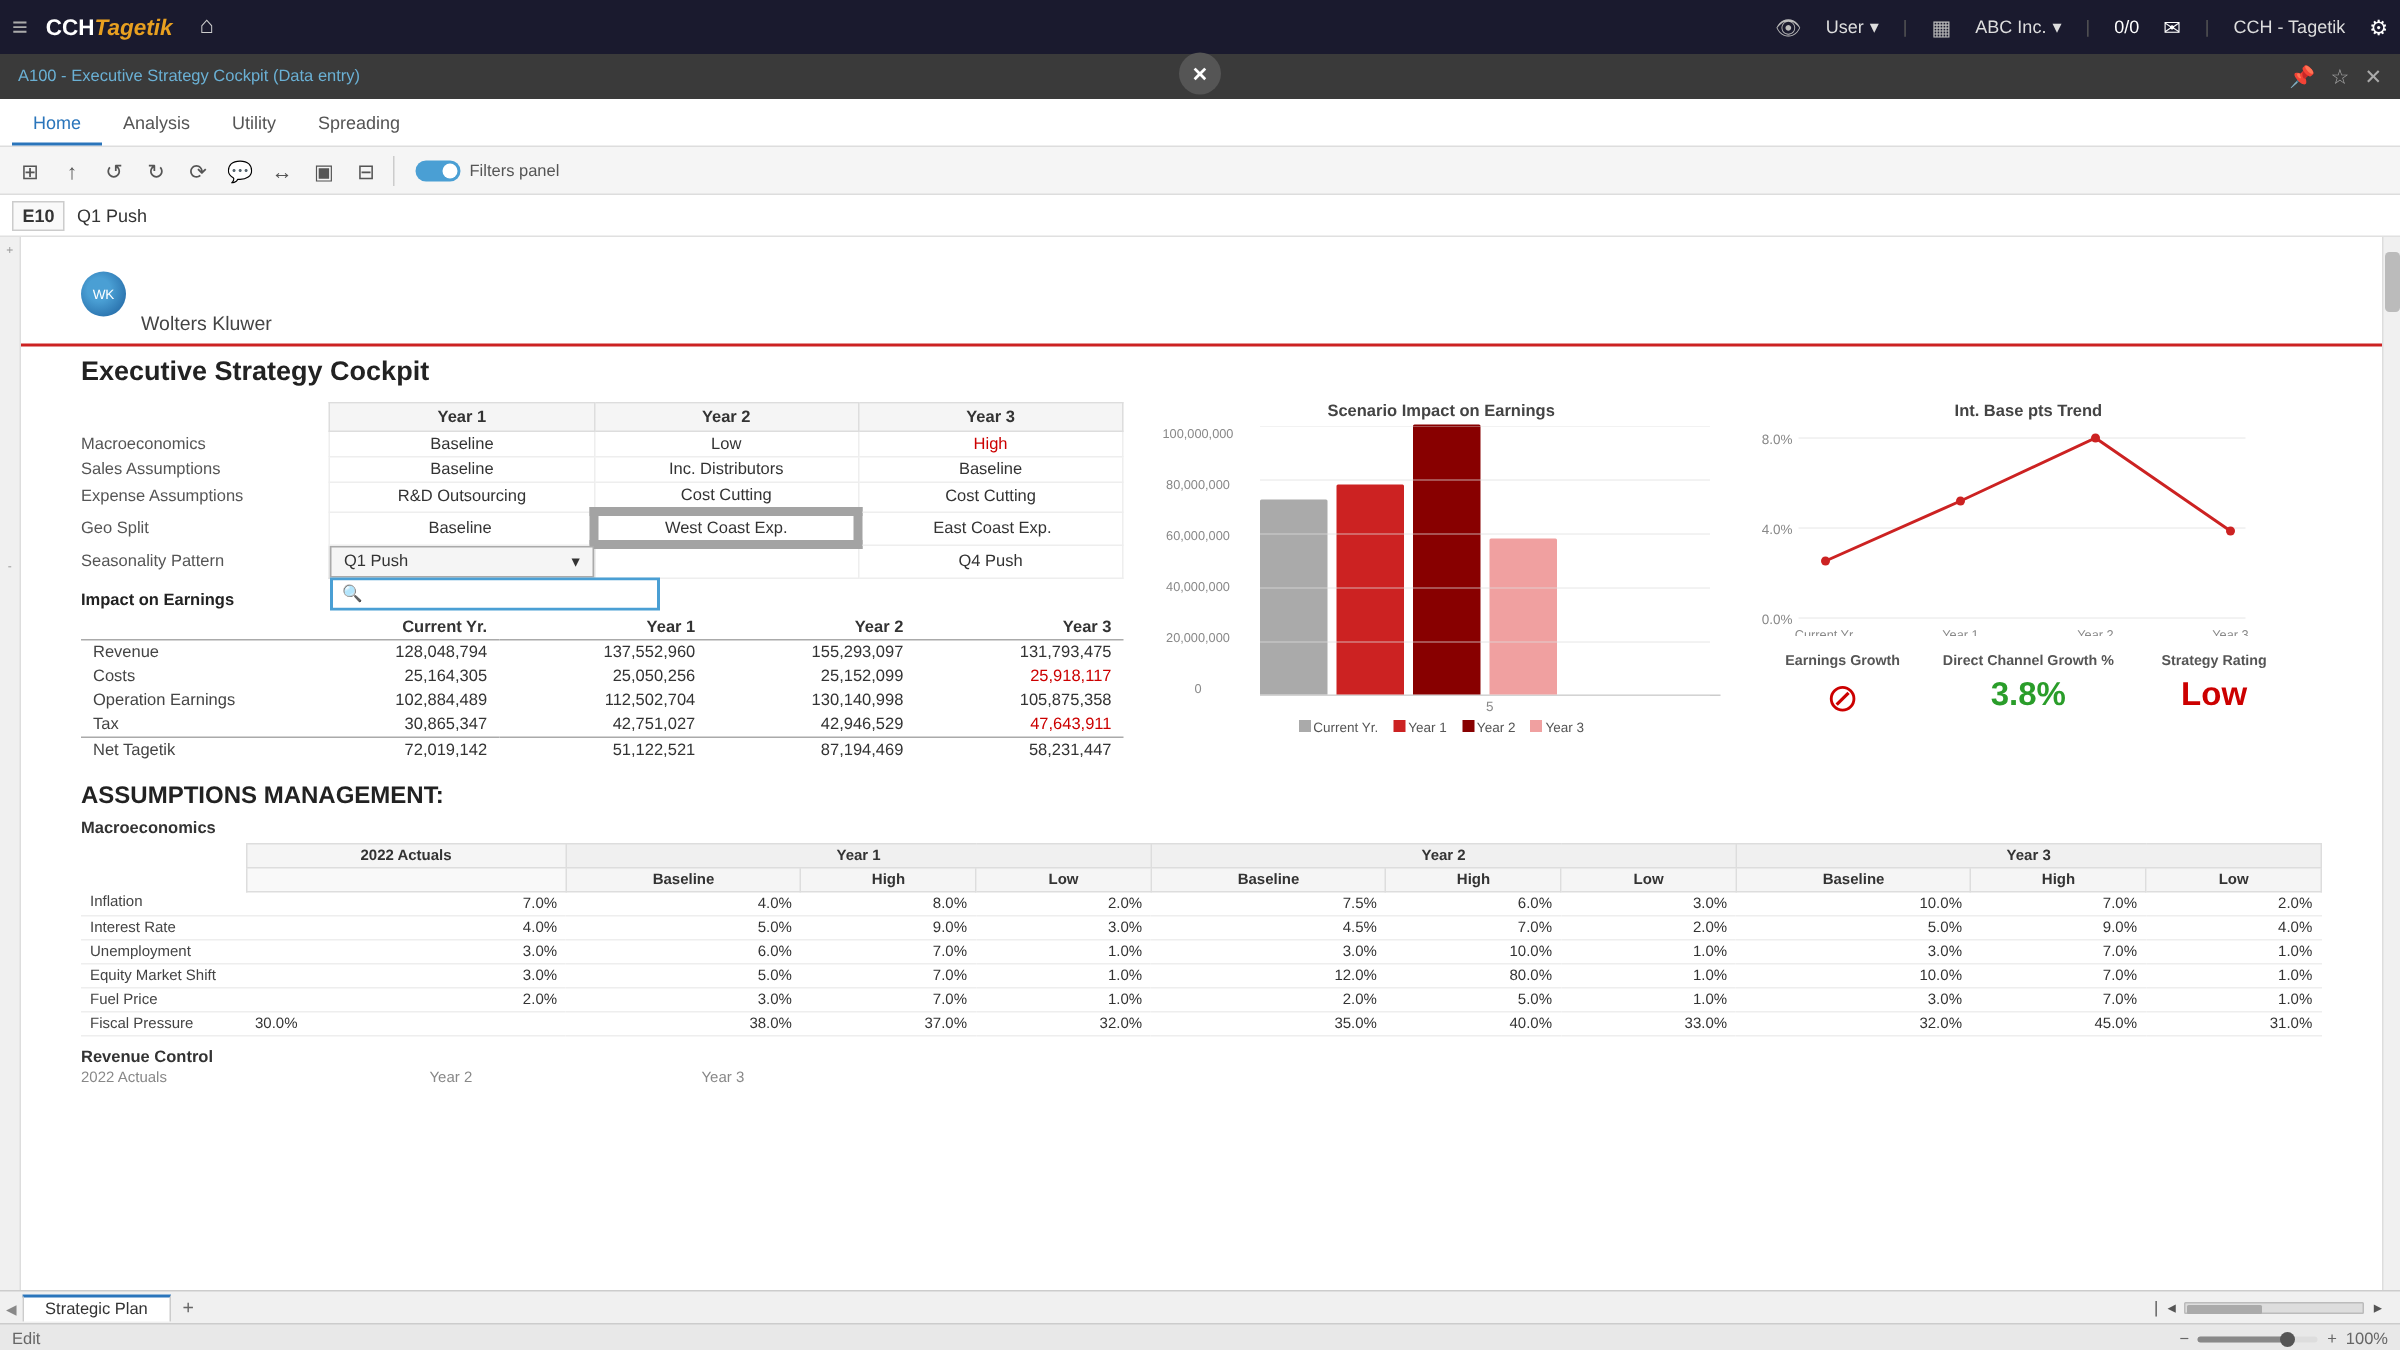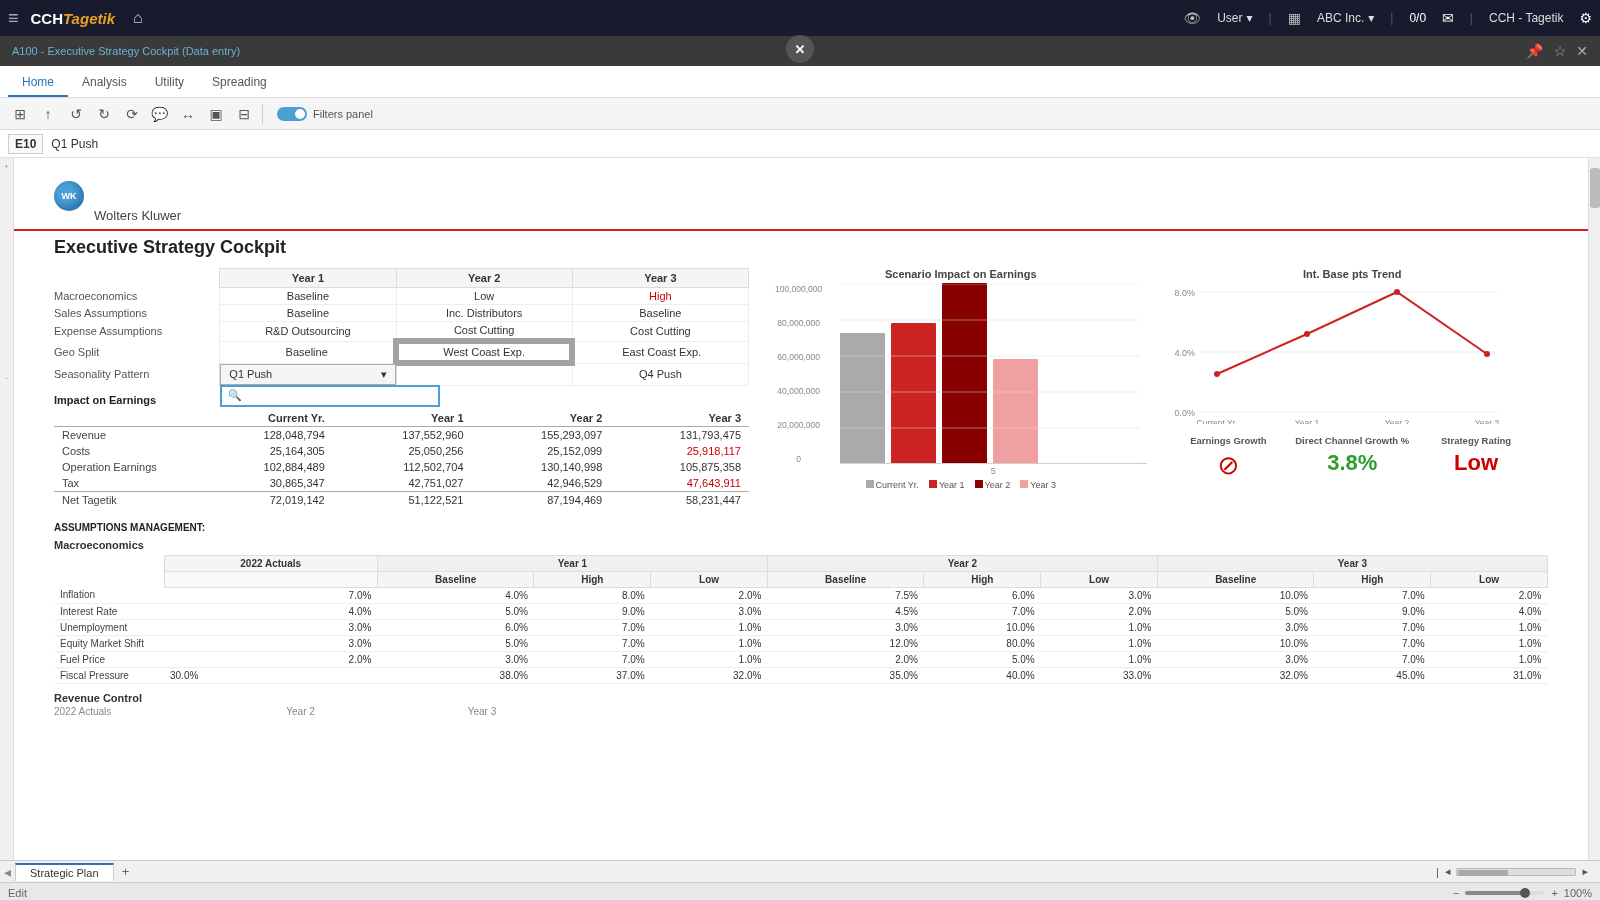--- a/index.html
+++ b/index.html
@@ -106,21 +106,21 @@
 
   <div style="width:14px;background:#f0f0f0;border-right:1px solid #ddd;display:flex;flex-direction:column;align-items:center;gap:2px;padding-top:4px;">
     <span style="font-size:8px;color:#999;">+</span>
     <span style="font-size:8px;color:#999;margin-top:200px;">-</span>
   </div>
 
   <div style="flex:1;overflow-y:auto;background:#fff;">
 
     <div style="padding:10px 40px 6px 40px;display:flex;align-items:center;gap:10px;border-bottom:2px solid #cc2222;margin-bottom:0;">
       <div style="width:30px;height:30px;background:radial-gradient(circle at 40% 40%, #4a9fd4 30%, #1a5c9a 100%);border-radius:50%;display:flex;align-items:center;justify-content:center;">
-        <span style="color:#fff;font-size:9px;font-weight:bold;">WK</span>
+        <span style="color:#fff;font-size:9px;font-weight:normal;">WK</span>
       </div>
       <span style="font-size:13px;font-weight:500;color:#444;margin-top:40px;">Wolters Kluwer</span>
     </div>
     <div style="padding:6px 40px 4px 40px;">
       <span style="font-size:18px;font-weight:600;color:#222;">Executive Strategy Cockpit</span>
     </div>
 
     <div style="display:flex;padding:6px 40px;gap:16px;">
 
       <div style="flex:0 0 695px;">
@@ -321,21 +321,21 @@
             <div style="text-align:center;flex:1;">
               <div style="font-size:9.5px;color:#555;font-weight:700;">Strategy Rating</div>
               <div style="font-size:22px;font-weight:700;color:#cc0000;margin-top:4px;">Low</div>
             </div>
           </div>
         </div>
       </div>
     </div>
 
     <div style="padding:4px 40px 4px 40px;">
-      <div style="font-weight:700;font-size:10px;color:#222;margin-bottom:6px;margin-top:4px;">ASSUMPTIONS MANAGEMENT:</div>
+      <div style="font-weight:700;font-size:16px;color:#222;margin-bottom:6px;margin-top:4px;">ASSUMPTIONS MANAGEMENT:</div>
       <div style="font-weight:600;font-size:11px;color:#333;margin-bottom:4px;">Macroeconomics</div>
       <table style="border-collapse:collapse;width:100%;font-size:10px;">
         <thead>
           <tr>
             <td style="width:110px;"></td>
             <th colspan="1" style="text-align:center;padding:2px 6px;background:#f5f5f5;border:1px solid #ddd;font-weight:600;">2022 Actuals</th>
             <th colspan="3" style="text-align:center;padding:2px 6px;background:#f0f0f0;border:1px solid #ddd;font-weight:600;">Year 1</th>
             <th colspan="3" style="text-align:center;padding:2px 6px;background:#f0f0f0;border:1px solid #ddd;font-weight:600;">Year 2</th>
             <th colspan="3" style="text-align:center;padding:2px 6px;background:#f0f0f0;border:1px solid #ddd;font-weight:600;">Year 3</th>
           </tr>

